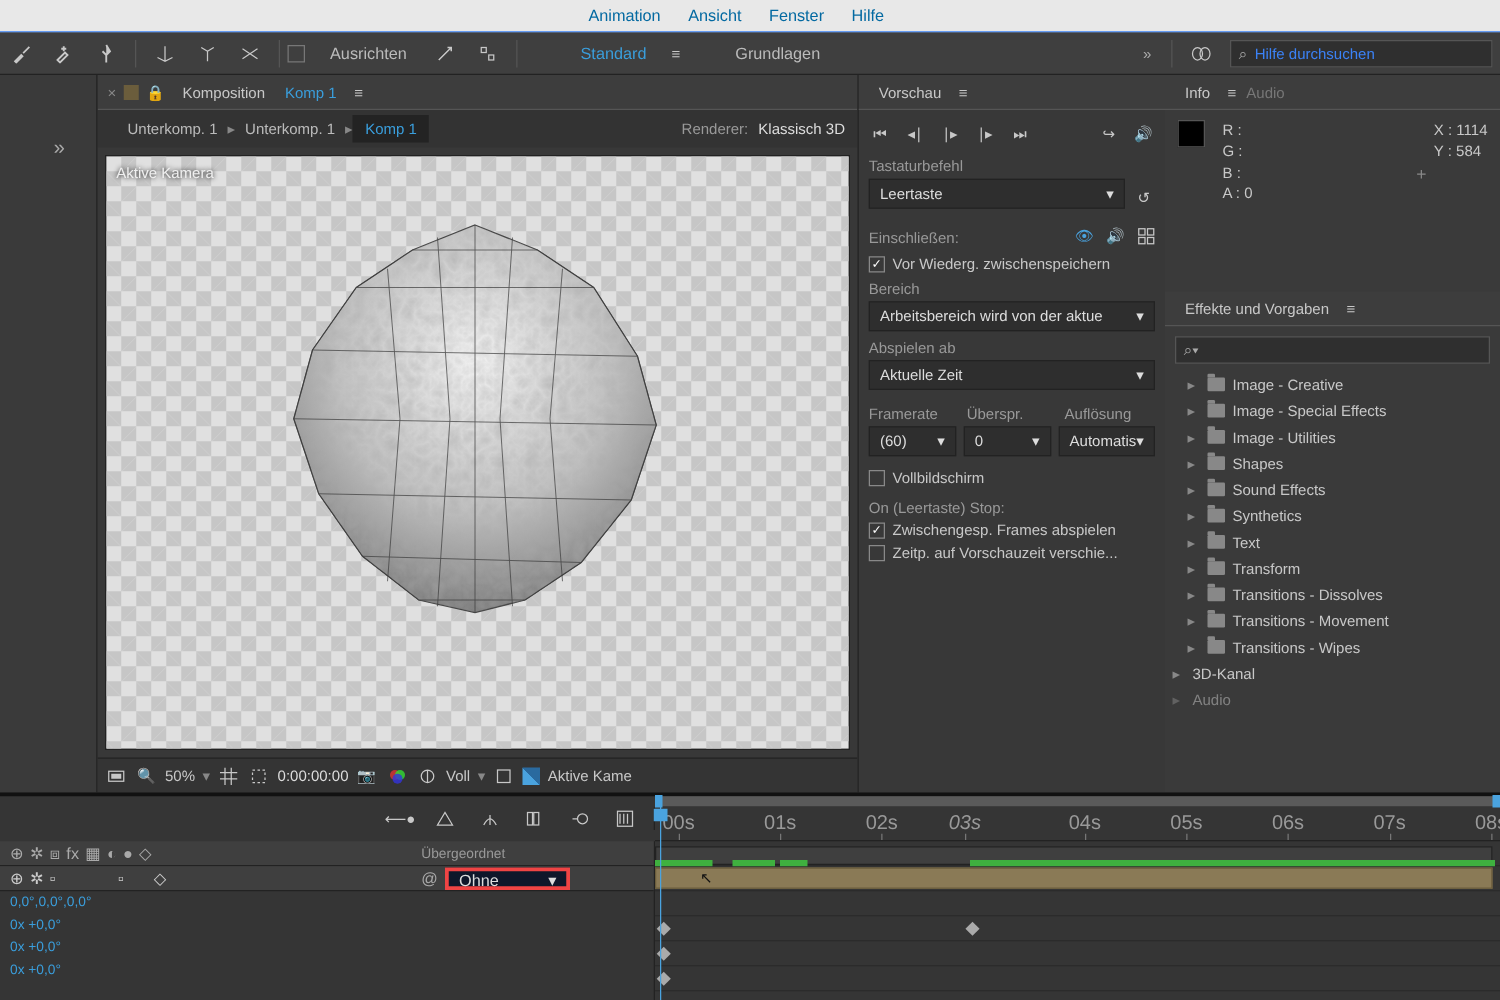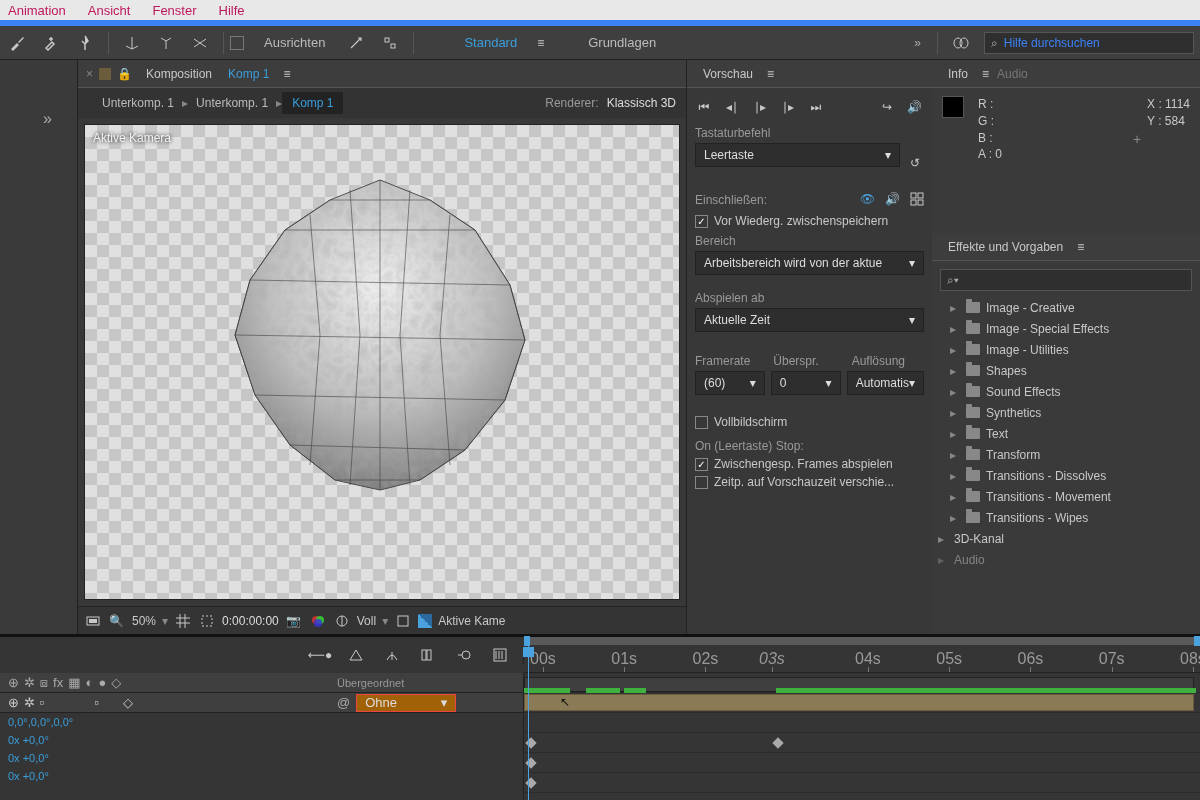--- a/index.html
+++ b/index.html
@@ -1,20 +1,20 @@
 <!DOCTYPE html>
 <html><head>
 <meta charset="utf-8">
 <style>
   * { margin: 0; padding: 0; box-sizing: border-box; font-family: "Segoe UI", Tahoma, sans-serif; }
   body { background: #3a3a3a; color: #c8c8c8; font-size: 12px; width: 1200px; height: 800px; overflow: hidden; }
   svg { display: block; }
 
   
-  .menubar { background: #e8e8e8; height: 26px; display: flex; align-items: center; padding: 0 8px; color: #be185d; border-bottom: 6px solid #3b82f6; }
+  .menubar { background: #e8e8e8; height: 26px; display: flex; align-items: center; padding: 0 8px; color: #0369a1; border-bottom: 1px solid #3b82f6; justify-content: center; }
   .menubar .item { margin-right: 22px; font-size: 13px; }
 
   
   .toolbar2 { background: #3f3f3f; height: 34px; display: flex; align-items: center; border-bottom: 1px solid #222; }
   .tb-icon { width: 20px; height: 20px; margin: 0 7px; display: flex; align-items: center; justify-content: center; color: #c8c8c8; }
   .vsep { width: 1px; height: 22px; background: #555; margin: 0 6px; }
   .workmode { color: #3a9edc; margin: 0 14px; font-size: 13px; }
   .workmode2 { color: #bbb; margin: 0 14px; font-size: 13px; }
   .checkbox-sq { width: 14px; height: 14px; border: 1px solid #777; margin-right: 6px; display: inline-block; vertical-align: middle; }
   .searchbox { background: #2f2f2f; height: 22px; display: flex; align-items: center; padding: 0 6px; color: #aaa; border: 1px solid #555; }
@@ -55,21 +55,21 @@
   
   .vp-footer { height: 28px; background: #343434; display: flex; align-items: center; padding: 0 6px; gap: 6px; font-size: 12px; border-top: 1px solid #222; }
   .sm-icon { width: 18px; height: 18px; display: flex; align-items: center; justify-content: center; color: #c8c8c8; }
   .dropdown-caret { color: #888; }
 
   
   .preview-body { padding: 6px 8px; font-size: 12px; }
   .transport { display: flex; gap: 10px; justify-content: flex-start; align-items: center; margin: 4px 0 10px; }
   .transport .btn { width: 18px; height: 18px; display: flex; align-items: center; justify-content: center; }
   .section-lbl { color: #999; margin: 6px 0 3px; font-size: 12px; }
-  .dd { background: #2e2e2e; border: 1px solid #222; height: 24px; display: flex; align-items: center; justify-content: space-between; padding: 0 8px; color: #ddd; margin-bottom: 16px; }
+  .dd { background: #2e2e2e; border: 1px solid #222; height: 24px; display: flex; align-items: center; justify-content: space-between; padding: 0 8px; color: #ddd; margin-bottom: 6px; }
   .row3 { display: flex; gap: 6px; }
   .row3 .dd { flex: 1; }
   .check-row { display: flex; align-items: center; margin: 4px 0; gap: 6px; }
   .check-row .cb { width: 13px; height: 13px; border: 1px solid #888; display: flex; align-items: center; justify-content: center; font-size: 10px; }
   .check-row .cb.on::after { content: "✓"; color: #fff; }
 
   .info-body { padding: 8px 10px; font-size: 12px; height: 145px; }
   .swatch { width: 22px; height: 22px; background: #000; border: 1px solid #555; }
 
   .effects-body { flex: 1; overflow: hidden; padding: 4px 0; }
@@ -90,21 +90,21 @@
   .range-bar .a, .range-bar .b { position: absolute; top: -1px; width: 6px; height: 10px; background: #4aa3df; }
   .range-bar .a { left: 0; } .range-bar .b { right: 0; }
   .playhead { position: absolute; left: 4px; top: 0; bottom: -130px; width: 1px; background: #4aa3df; z-index: 2; }
   .playhead::before { content: ""; position: absolute; top: 10px; left: -5px; width: 11px; height: 10px; background: #4aa3df; }
 
   .tl-body { display: flex; height: 130px; }
   .tl-left { width: 524px; border-right: 1px solid #222; font-size: 11px; }
   .tl-hdr-row { height: 20px; background: #3f3f3f; border-bottom: 1px solid #222; display: flex; align-items: center; padding: 0 6px; font-size: 10px; color: #aaa; }
   .tl-hdr-row.small { font-size: 13px; gap: 6px; }
   .tl-data-row { height: 18px; padding-left: 8px; color: #3a9edc; display: flex; align-items: center; font-size: 11px; }
-  .parent-dd { background: #a16207; border: 1px solid #ef4444; height: 18px; width: 100px; display: flex; align-items: center; justify-content: space-between; padding: 0 8px; color: #ddd; }
+  .parent-dd { background: #0f172a; border: 3px solid #ef4444; height: 18px; width: 100px; display: flex; align-items: flex-start; justify-content: space-between; padding: 0 8px; color: #ddd; }
 
   .tl-tracks { flex: 1; position: relative; }
   .track-row { height: 20px; border-bottom: 1px solid #2b2b2b; position: relative; }
   .track-bar { position: absolute; left: 0; right: 6px; top: 1px; bottom: 1px; background: #8a7a56; border: 1px solid #6b5d3c; }
   .cache-bar { position: absolute; left: 0; top: -5px; height: 5px; display: flex; }
   .cache-seg { height: 100%; }
   .key { position: absolute; width: 8px; height: 8px; background: #aaa; transform: rotate(45deg); top: 6px; }
   .wabar { position: absolute; left: 0; right: 6px; bottom: 0; top: 4px; background: #3f3f3f; border: 1px solid #222; }
 
   .chev { width: 26px; height: 20px; position: absolute; right: 8px; top: 50px; color: #aaa; font-size: 16px; }

